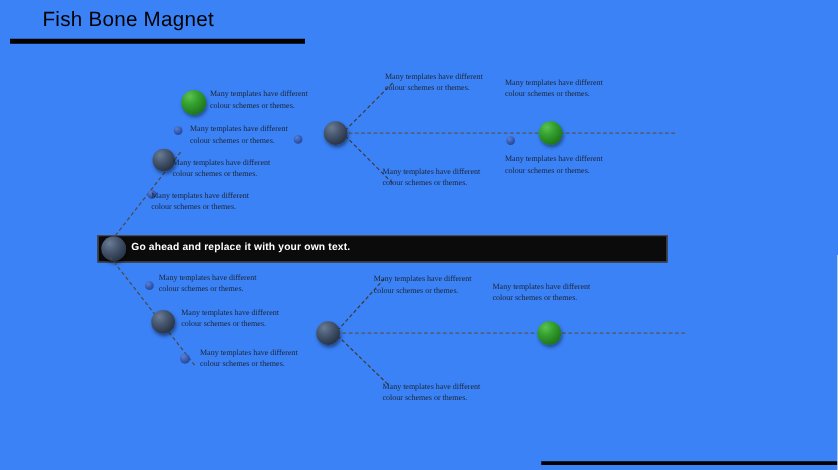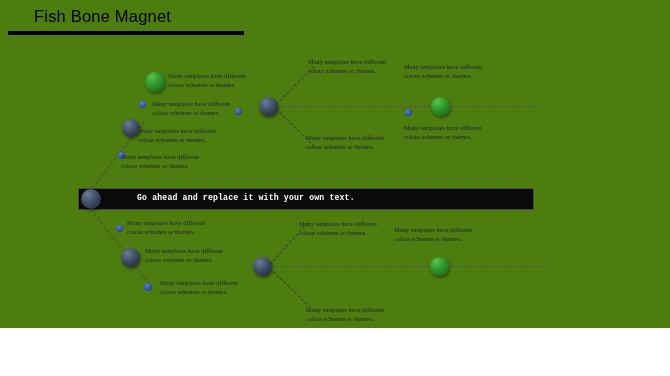--- a/index.html
+++ b/index.html
@@ -3,22 +3,22 @@
 <meta charset="utf-8">
 <style>
   html, body {
     margin: 0;
     padding: 0;
     background: #ffffff;
   }
   #slide {
     position: relative;
     width: 670px;
-    height: 328px;
-    background: #4d7c0f;
+    height: 376px;
+    background: #3b82f6;
     overflow: hidden;
     font-family: "Liberation Serif", serif;
   }
 
   
   #title-text {
     position: absolute;
     left: 34px;
     top: 7px;
     font-family: "Liberation Sans", sans-serif;
@@ -53,27 +53,26 @@
     width: 456px;
     height: 22px;
     background: #0b0b0b;
     border: 1px solid #4a4a4a;
     box-sizing: border-box;
   }
   #center-banner-label {
     position: absolute;
     left: 105px;
     top: 193px;
-    font-family: Liberation Mono, monospace;
+    font-family: Liberation Sans, sans-serif;
     font-size: 8.2px;
     font-weight: bold;
     color: #ffffff;
     letter-spacing: 0.15px;
     white-space: nowrap;
-    margin-left: 32px;
   }
 
   
   .sphere {
     position: absolute;
     border-radius: 50%;
     box-sizing: border-box;
   }
   .sphere.navy {
     background: radial-gradient(circle at 34% 28%, #6a7d96 0%, #4a5a72 32%, #2d3a4e 68%, #1b2433 100%);

